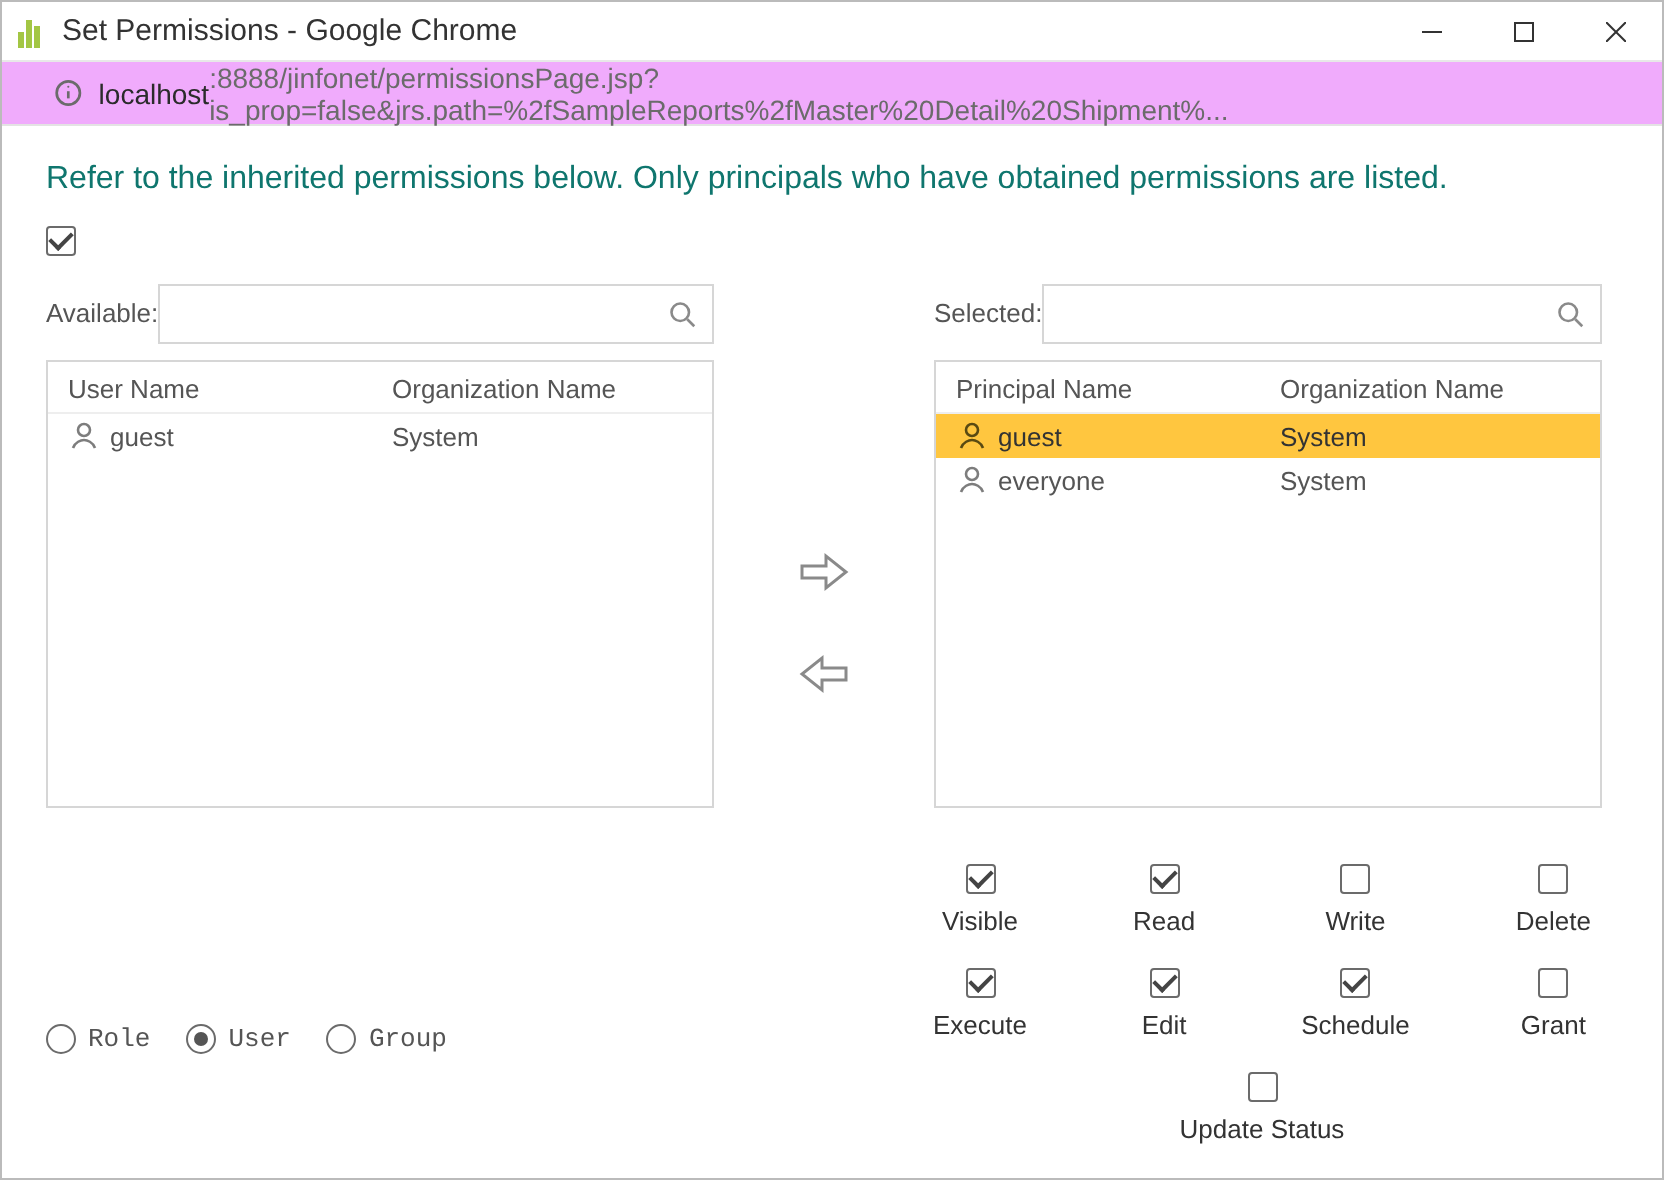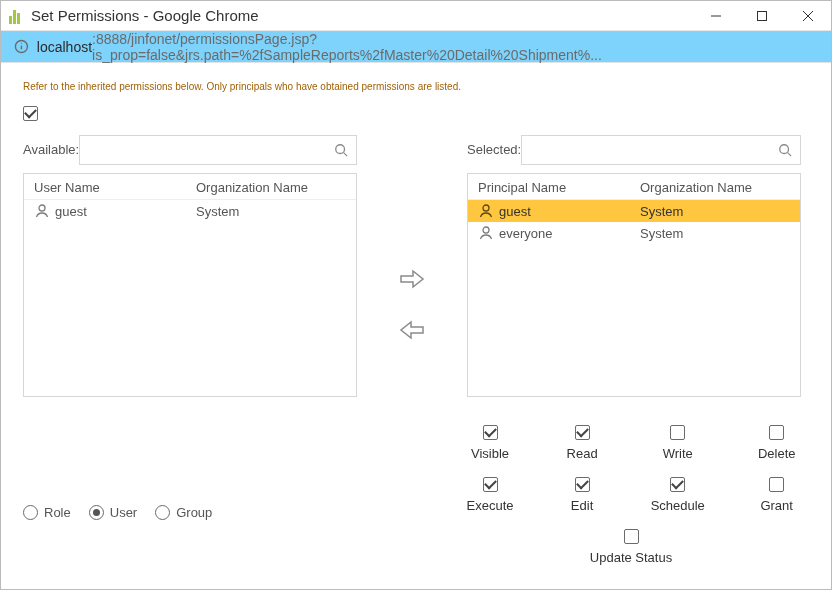--- a/index.html
+++ b/index.html
@@ -31,28 +31,28 @@
   .titlebar-icon span:nth-child(2){height:14px;}
   .titlebar-icon span:nth-child(3){height:11px;}
   .titlebar-title { flex:0 0 auto; color:#333; font-size:15px; }
   .titlebar-spacer { flex:1; }
   .win-btn {
     width:46px; height:30px; display:flex; align-items:center; justify-content:center;
     color:#333;
   }
   .win-btn svg { width:10px; height:10px; stroke:#333; stroke-width:1; fill:none; }
   .addrbar {
-    display:flex; align-items:center; height:32px; padding:0 13px;
+    display:flex; align-items:center; height:32px; padding:0 26px;
     border-bottom:1px solid #e3e3e3; font-size:14px; color:#6b6b6b;
-    background:#7dd3fc;
+    background:#f0abfc;
   }
   .addrbar svg { width:15px; height:15px; margin-right:8px; stroke:#6b6b6b; fill:none; stroke-width:1.5;}
   .addr-host { color:#2b2b2b; }
   .content { padding:18px 22px 14px 22px; }
-  .hint { margin-bottom:14px; color:#a16207; font-size:10px;}
+  .hint { margin-bottom:14px; color:#0f766e; font-size:16px;}
   .row { display:flex; align-items:center; gap:8px; }
   .chk, .rad { width:15px; height:15px; border:1px solid #6b6b6b; display:flex; align-items:center; justify-content:center; background:#fff;}
   .chk { border-radius:2px; }
   .chk.checked::after { content:""; width:9px; height:5px; border-left:2px solid #444; border-bottom:2px solid #444; transform:rotate(-45deg) translate(1px,-1px);}
   .rad { border-radius:50%; }
   .rad.checked::after { content:""; width:7px; height:7px; background:#555; border-radius:50%; }
   .enable-row { margin-bottom:14px; font-size:13.5px; color:#333;}
   .cols { display:flex; gap:10px; }
   .panel { width:334px; }
   .panel-label { color:#555; margin-bottom:2px; }
@@ -64,21 +64,21 @@
   .col1 { flex:0 0 162px; }
   .col2 { flex:1; }
   .list-row { display:flex; align-items:center; padding:3px 10px; color:#555; }
   .list-row.sel { background:#ffc63f; color:#333;}
   .uicon { width:16px; height:16px; margin-right:5px; flex:0 0 16px;}
   .uicon svg { width:16px; height:16px; stroke:#7d7d7d; fill:none; stroke-width:1.3;}
   .list-row.sel .uicon svg { stroke:#5a4a12; }
   .mid { width:90px; display:flex; flex-direction:column; align-items:center; justify-content:center; gap:26px; padding-top:80px;}
   .arrow-btn svg { width:26px; height:22px; stroke:#8a8a8a; fill:none; stroke-width:1.5;}
   .bottom-area { display:flex; margin-top:28px; }
-  .type-radios { width:430px; display:flex; align-items:center; gap:18px; padding-top:34px; color:#555;}
+  .type-radios { width:430px; display:flex; align-items:center; gap:18px; padding-top:34px; color:#555;font-family:Liberation Mono, monospace;}
   .type-radios .rad-wrap { display:flex; align-items:center; gap:6px; }
   .perm-grid { flex:1; display:grid; grid-template-columns:repeat(4, auto); column-gap:26px; row-gap:16px; align-items:center; color:#333; font-size:13px;}
   .perm-item { display:flex; align-items:center; gap:6px;flex-direction:column; }
   .footer-btns { display:flex; margin-top:26px; }
   .btn { width:106px; height:30px; background:#ececec; display:flex; align-items:center; justify-content:center; color:#333; font-size:13px;}
   .panel-head-row{display:flex;align-items:center;}
 </style>
 </head>
 <body>
 

